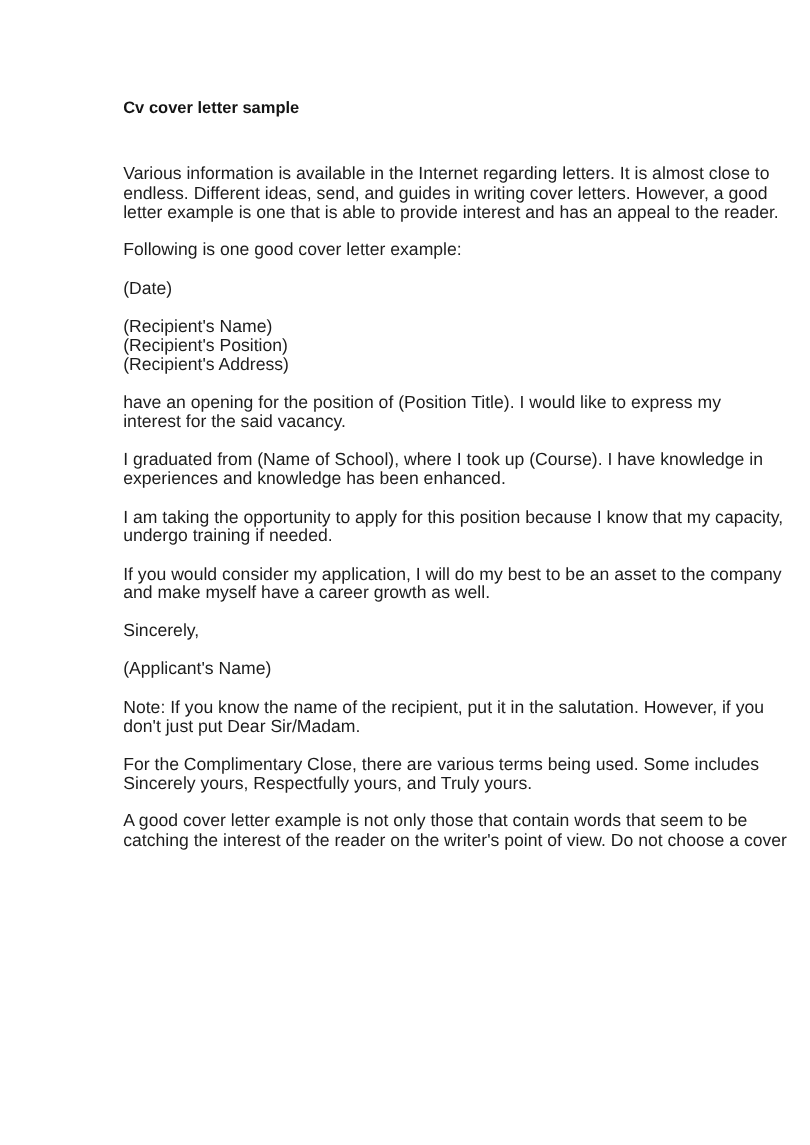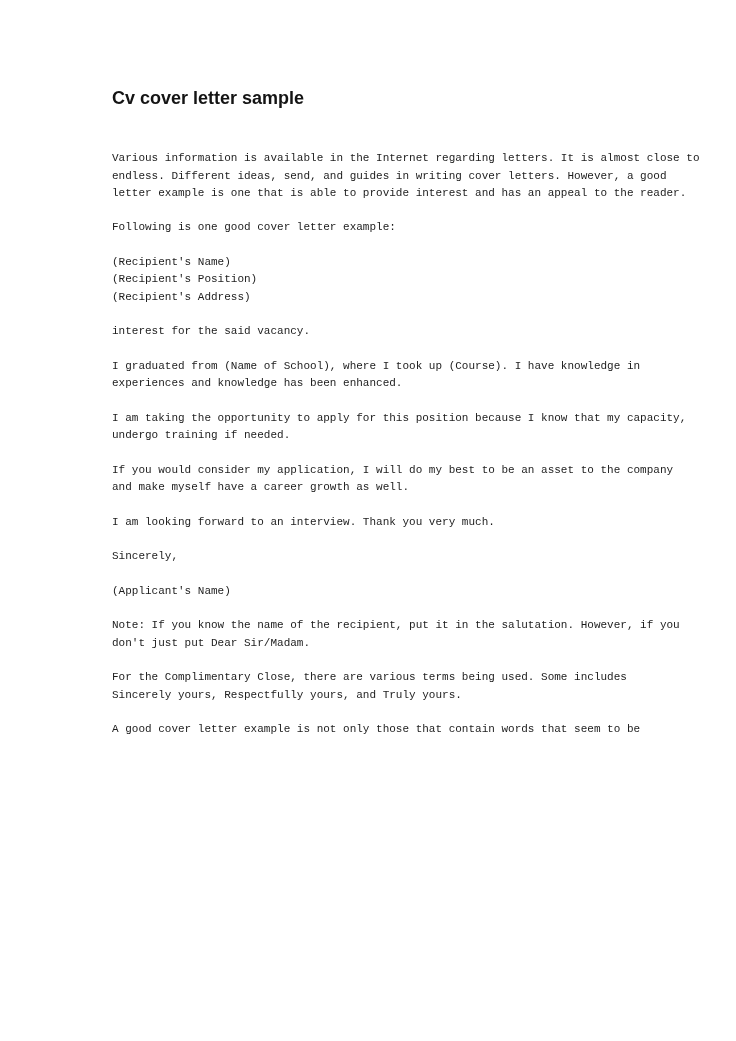--- a/index.html
+++ b/index.html
@@ -17,28 +17,28 @@
   .content {
     position: absolute;
     left: 112px;
     top: 90px;
     width: 540px;
     color: #1c1c1c;
   }
   .doc-title {
     font-family: "Liberation Sans", "DejaVu Sans", sans-serif;
     font-weight: bold;
-    font-size: 18px;
+    font-size: 15px;
     line-height: 17.3px;
     margin: 0 0 43px 0;
     color: #141414;
   }
   .doc-body {
-    font-family: Liberation Mono, monospace;
-    font-size: 11px;
+    font-family: Liberation Sans, sans-serif;
+    font-size: 16px;
     line-height: 17.3px;
   }
   .paragraph {
     margin: 0 0 17.3px 0;
   }
   .line {
     white-space: nowrap;
   }
 </style>
 </head>
@@ -50,54 +50,56 @@
     <div class="doc-body">
         <div class="paragraph">
           <div class="line">Various information is available in the Internet regarding letters. It is almost close to</div>
           <div class="line">endless. Different ideas, send, and guides in writing cover letters. However, a good</div>
           <div class="line">letter example is one that is able to provide interest and has an appeal to the reader.</div>
         </div>
         <div class="paragraph">
           <div class="line">Following is one good cover letter example:</div>
         </div>
         <div class="paragraph">
+          <div class="line">(Date)</div>
+        </div>
+        <div class="paragraph">
           <div class="line">(Recipient's Name)</div>
           <div class="line">(Recipient's Position)</div>
           <div class="line">(Recipient's Address)</div>
         </div>
         <div class="paragraph">
+          <div class="line">have an opening for the position of (Position Title). I would like to express my</div>
           <div class="line">interest for the said vacancy.</div>
         </div>
         <div class="paragraph">
           <div class="line">I graduated from (Name of School), where I took up (Course). I have knowledge in</div>
           <div class="line">experiences and knowledge has been enhanced.</div>
         </div>
         <div class="paragraph">
           <div class="line">I am taking the opportunity to apply for this position because I know that my capacity,</div>
           <div class="line">undergo training if needed.</div>
         </div>
         <div class="paragraph">
           <div class="line">If you would consider my application, I will do my best to be an asset to the company</div>
           <div class="line">and make myself have a career growth as well.</div>
-        </div>
-        <div class="paragraph">
-          <div class="line">I am looking forward to an interview. Thank you very much.</div>
         </div>
         <div class="paragraph">
           <div class="line">Sincerely,</div>
         </div>
         <div class="paragraph">
           <div class="line">(Applicant's Name)</div>
         </div>
         <div class="paragraph">
           <div class="line">Note: If you know the name of the recipient, put it in the salutation. However, if you</div>
           <div class="line">don't just put Dear Sir/Madam.</div>
         </div>
         <div class="paragraph">
           <div class="line">For the Complimentary Close, there are various terms being used. Some includes</div>
           <div class="line">Sincerely yours, Respectfully yours, and Truly yours.</div>
         </div>
         <div class="paragraph">
           <div class="line">A good cover letter example is not only those that contain words that seem to be</div>
+          <div class="line">catching the interest of the reader on the writer's point of view. Do not choose a cover</div>
         </div>
       </div>
   </div>
 </div>
 
 </body></html>

